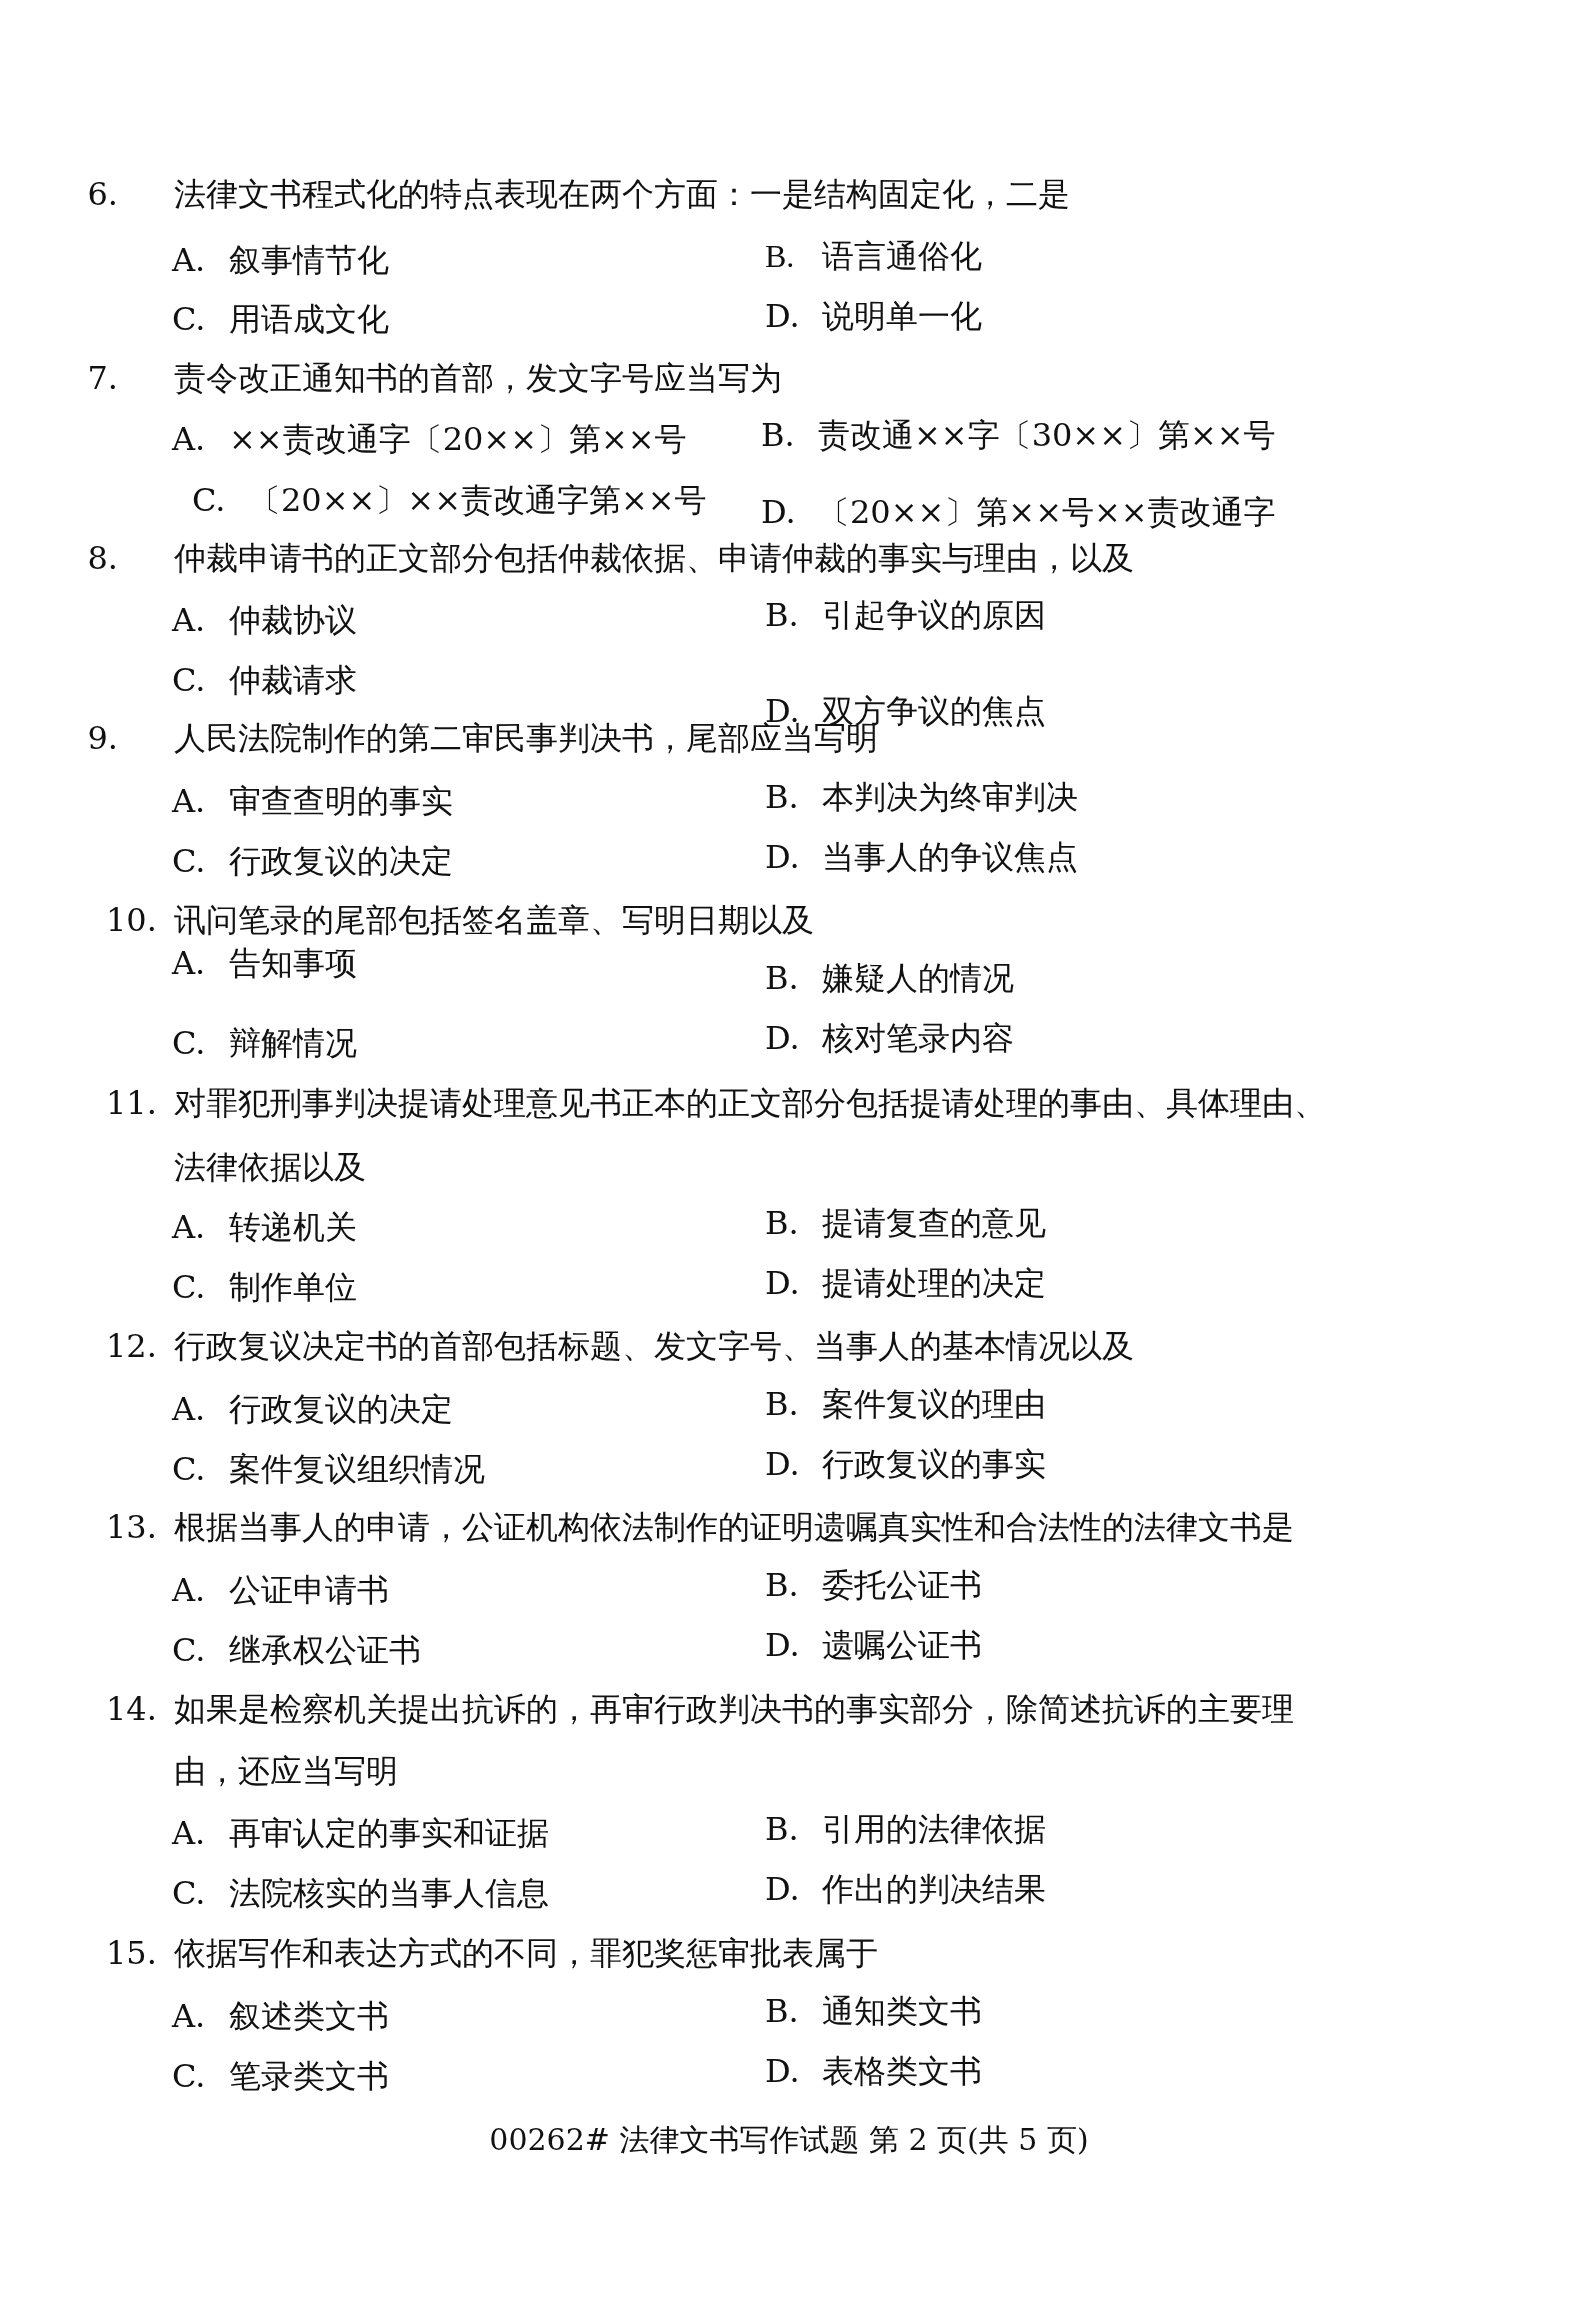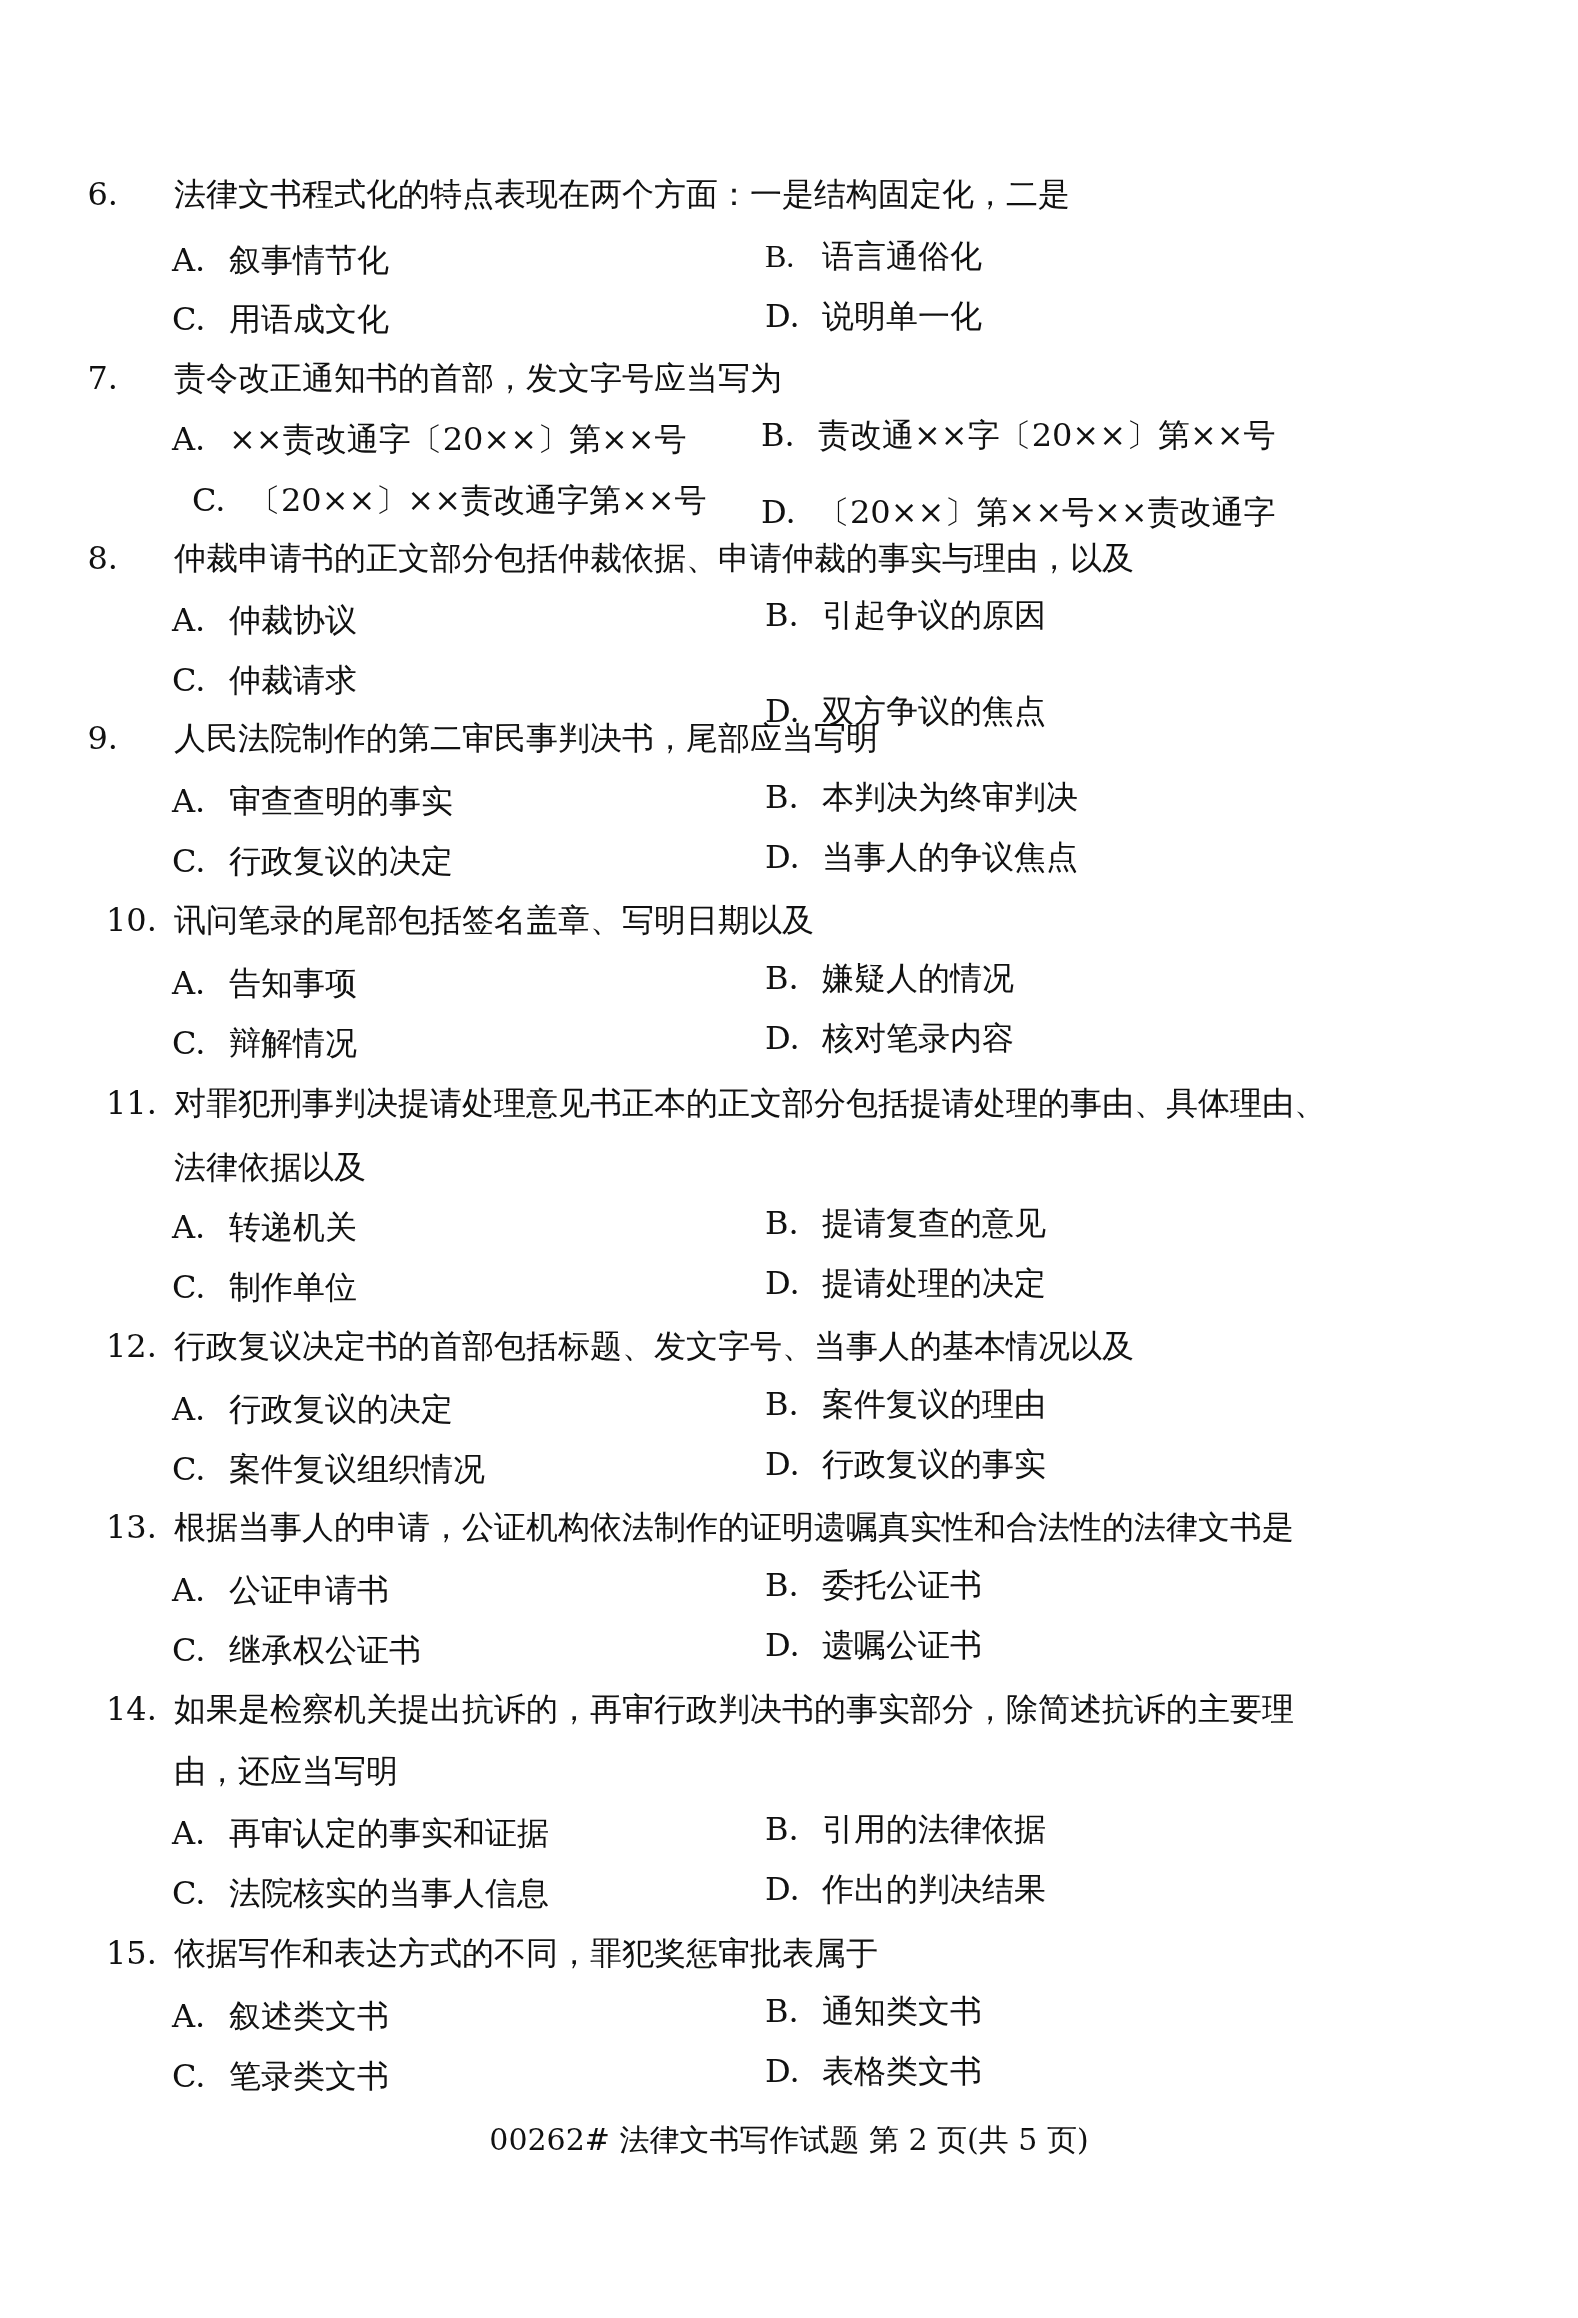--- a/index.html
+++ b/index.html
@@ -31,21 +31,21 @@
     <div class="opt" style="left:172px;top:300px;"><span class="lbl">C.</span><span>用语成文化</span></div>
     <div class="opt" style="left:765px;top:297px;"><span class="lbl">D.</span><span>说明单一化</span></div>
   </div>
 
   <div>
     <div class="q" style="top:359px;">
         <span class="num" style="left:63px;">7.</span>
         <span class="stem">责令改正通知书的首部，发文字号应当写为</span>
       </div>
     <div class="opt" style="left:172px;top:420px;"><span class="lbl">A.</span><span>××责改通字〔20××〕第××号</span></div>
-    <div class="opt" style="left:761px;top:416px;"><span class="lbl">B.</span><span>责改通××字〔20××〕第××号</span></div>
+    <div class="opt" style="left:761px;top:416px;"><span class="lbl">B.</span><span>责改通××字〔30××〕第××号</span></div>
     <div class="opt" style="left:172px;top:481px;margin-left:20px;"><span class="lbl">C.</span><span>〔20××〕××责改通字第××号</span></div>
     <div class="opt" style="left:761px;top:477px;margin-top:16px;"><span class="lbl">D.</span><span>〔20××〕第××号××责改通字</span></div>
   </div>
 
   <div>
     <div class="q" style="top:539px;">
         <span class="num" style="left:63px;">8.</span>
         <span class="stem">仲裁申请书的正文部分包括仲裁依据、申请仲裁的事实与理由，以及</span>
       </div>
     <div class="opt" style="left:172px;top:601px;"><span class="lbl">A.</span><span>仲裁协议</span></div>
@@ -63,21 +63,21 @@
     <div class="opt" style="left:765px;top:778px;"><span class="lbl">B.</span><span>本判决为终审判决</span></div>
     <div class="opt" style="left:172px;top:842px;"><span class="lbl">C.</span><span>行政复议的决定</span></div>
     <div class="opt" style="left:765px;top:838px;"><span class="lbl">D.</span><span>当事人的争议焦点</span></div>
   </div>
 
   <div>
     <div class="q" style="top:901px;">
         <span class="num" style="left:106px;text-align:left;">10.</span>
         <span class="stem">讯问笔录的尾部包括签名盖章、写明日期以及</span>
       </div>
-    <div class="opt" style="left:172px;top:964px;"><span class="lbl">A.</span><span>告知事项</span></div>
+    <div class="opt" style="left:172px;top:944px;"><span class="lbl">A.</span><span>告知事项</span></div>
     <div class="opt" style="left:765px;top:959px;"><span class="lbl">B.</span><span>嫌疑人的情况</span></div>
     <div class="opt" style="left:172px;top:1024px;"><span class="lbl">C.</span><span>辩解情况</span></div>
     <div class="opt" style="left:765px;top:1019px;"><span class="lbl">D.</span><span>核对笔录内容</span></div>
   </div>
 
   <div>
     <div class="q" style="top:1084px;">
         <span class="num" style="left:106px;text-align:left;">11.</span>
         <span class="stem">对罪犯刑事判决提请处理意见书正本的正文部分包括提请处理的事由、具体理由、</span>
       </div>

